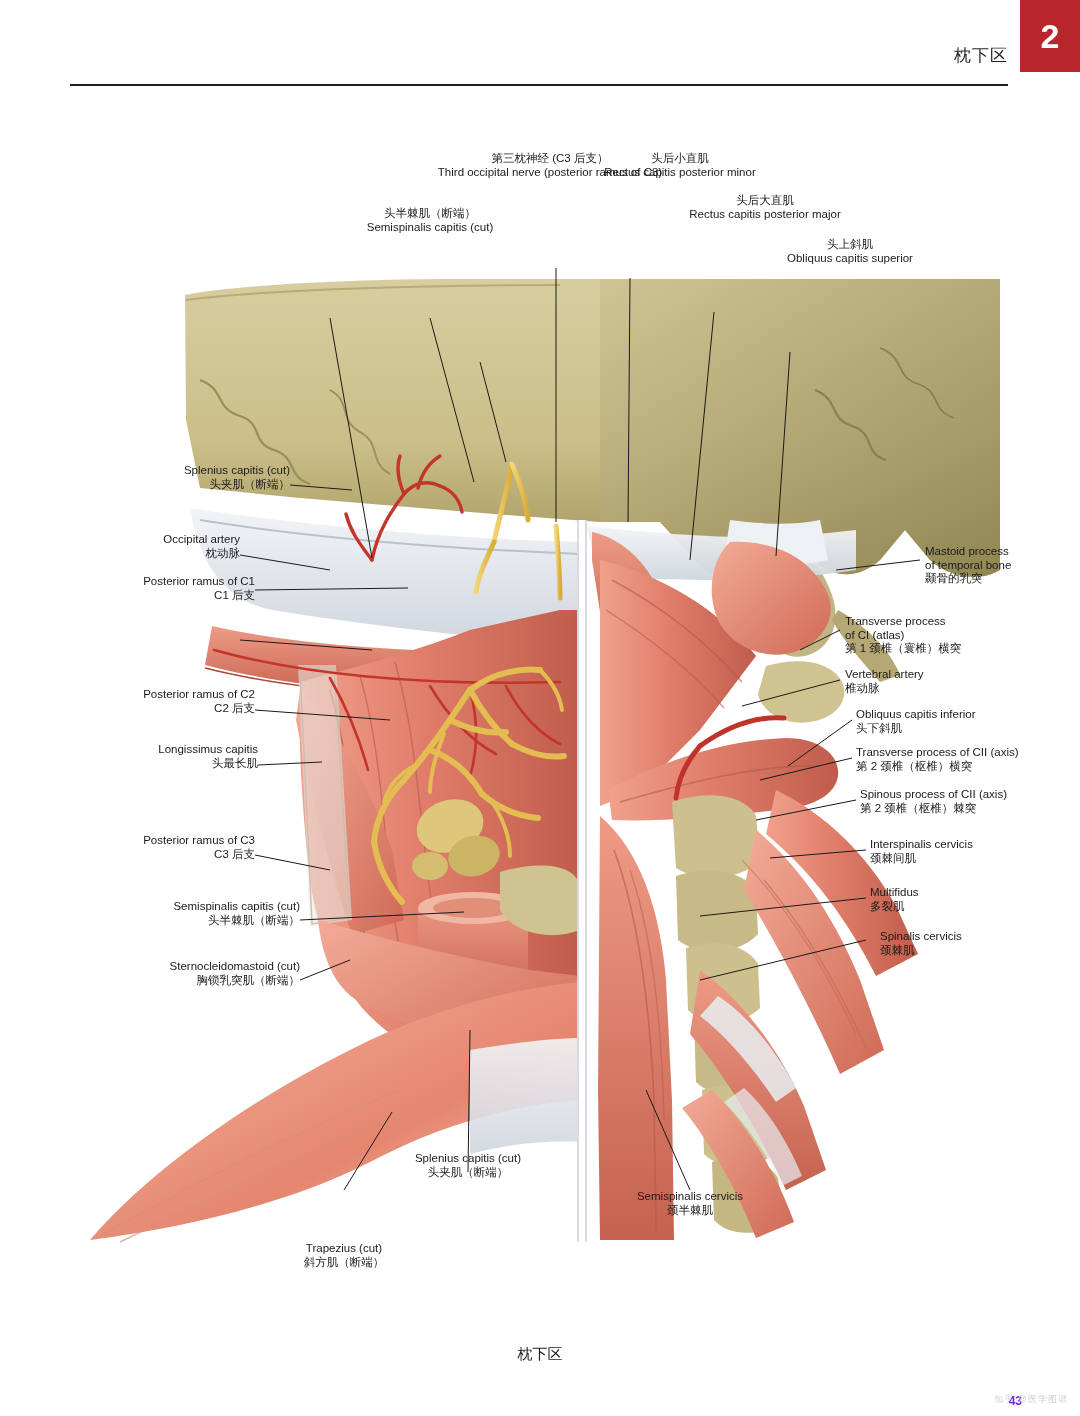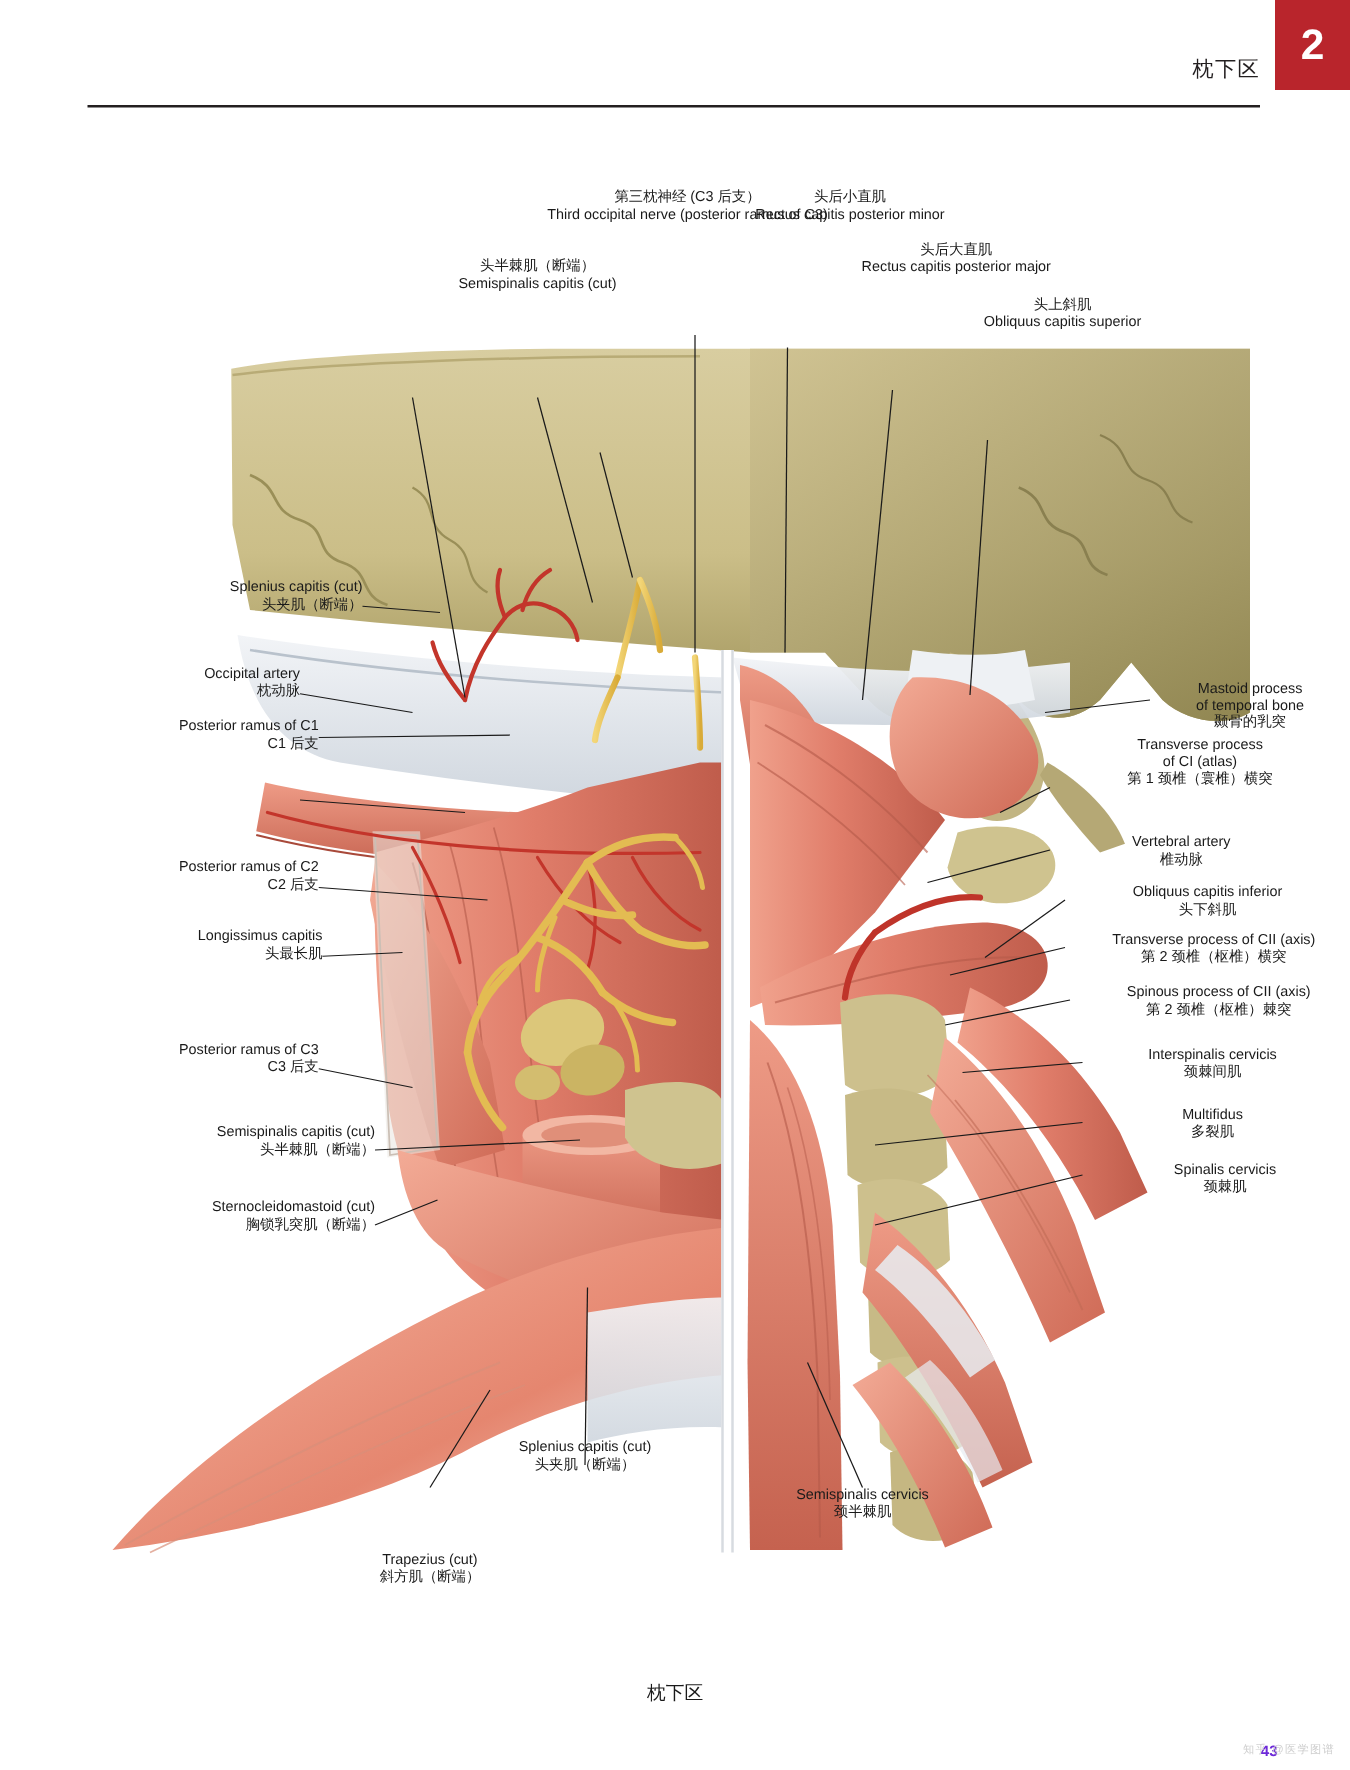--- a/index.html
+++ b/index.html
@@ -64,21 +64,21 @@
 
   
   .label {
     position: absolute;
     font-size: 11.5px;
     line-height: 13.5px;
     color: #1a1a1a;
     white-space: nowrap;
   }
   .label.r { text-align: right; }
-  .label.l { text-align: center; }
+  .label.l { text-align: left; }
   .label.c { text-align: center; }
   .label .cn { }
   .label .en { }
 
   #caption {
     position: absolute;
     left: 0;
     top: 1255px;
     width: 1080px;
     text-align: center;
@@ -422,21 +422,21 @@
     <div class="en">Sternocleidomastoid (cut)</div>
     <div class="cn">胸锁乳突肌（断端）</div>
   </div>
 
   <div class="label l" style="left:925px; top:455px; width:150px;">
     <div class="en">Mastoid process</div>
     <div class="en">of temporal bone</div>
     <div class="cn">颞骨的乳突</div>
   </div>
 
-  <div class="label l" style="left:845px; top:500px; width:230px;">
+  <div class="label l" style="left:845px; top:525px; width:230px;">
     <div class="en">Transverse process</div>
     <div class="en">of CI (atlas)</div>
     <div class="cn">第 1 颈椎（寰椎）横突</div>
   </div>
 
   <div class="label l" style="left:845px; top:578px; width:200px;">
     <div class="en">Vertebral artery</div>
     <div class="cn">椎动脉</div>
   </div>
 

